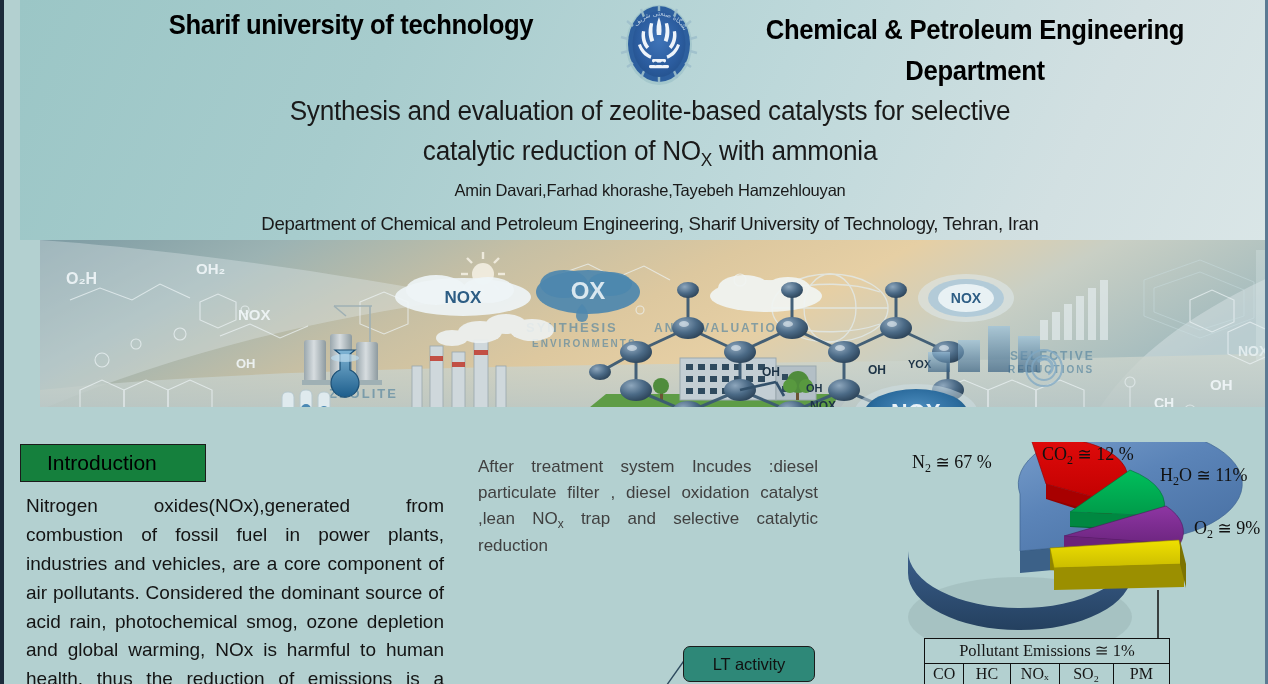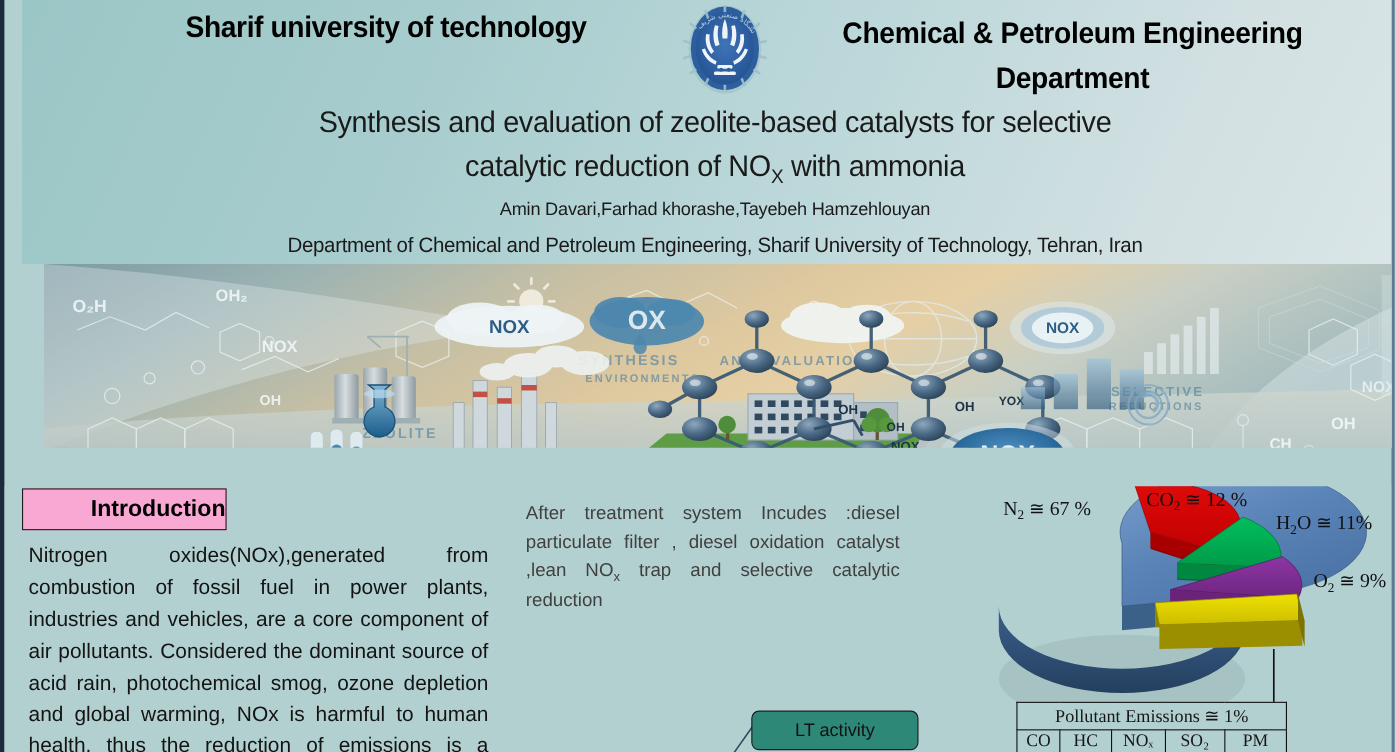--- a/index.html
+++ b/index.html
@@ -80,47 +80,46 @@
   #hero svg { display: block; }
 
   
   #body-area {
     position: absolute; left: 0; top: 442px; width: 100%; bottom: 0;
     background: #b3d0d0;
   }
 
   .section-chip {
     position: absolute;
-    background: #f9a8d4;
+    background: #15803d;
     border: 1.5px solid #1b1b1b;
     color: #000;
-    font-weight: bold;
+    font-weight: normal;
     display: flex; align-items: center;
     padding-left: 26px;
-    justify-content: flex-end;
   }
   #chip-intro { left: 16px; top: 2px; width: 186px; height: 38px; font-size: 21px; }
   #chip-obj   { left: 478px; top: 126px; width: 186px; height: 38px; font-size: 21px; }
 
   #intro-text {
     position: absolute; left: 22px; top: 50px; width: 418px;
     font-size: 19px; line-height: 1.52; color: #141414;
     text-align: justify;
     text-justify: inter-word;
   }
 
   #mid-text {
     position: absolute; left: 474px; top: 12px; width: 340px;
     font-size: 17px; line-height: 1.52; color: #404040;
     text-align: justify;
   }
   #mid-text sub { font-size: 0.7em; }
 
   #lt-box {
-    position: absolute; left: 679px; top: 204px; width: 152px; height: 36px;
+    position: absolute; left: 679px; top: 204px; width: 132px; height: 36px;
     background: #2e8878; border: 1.6px solid #1b1b1b; border-radius: 7px;
     display: flex; align-items: center; justify-content: center;
     font-size: 16.5px; color: #111;
   }
   #lt-connector {
     position: absolute; left: 660px; top: 213px; width: 26px; height: 34px;
   }
 
   
   #chart-area {

